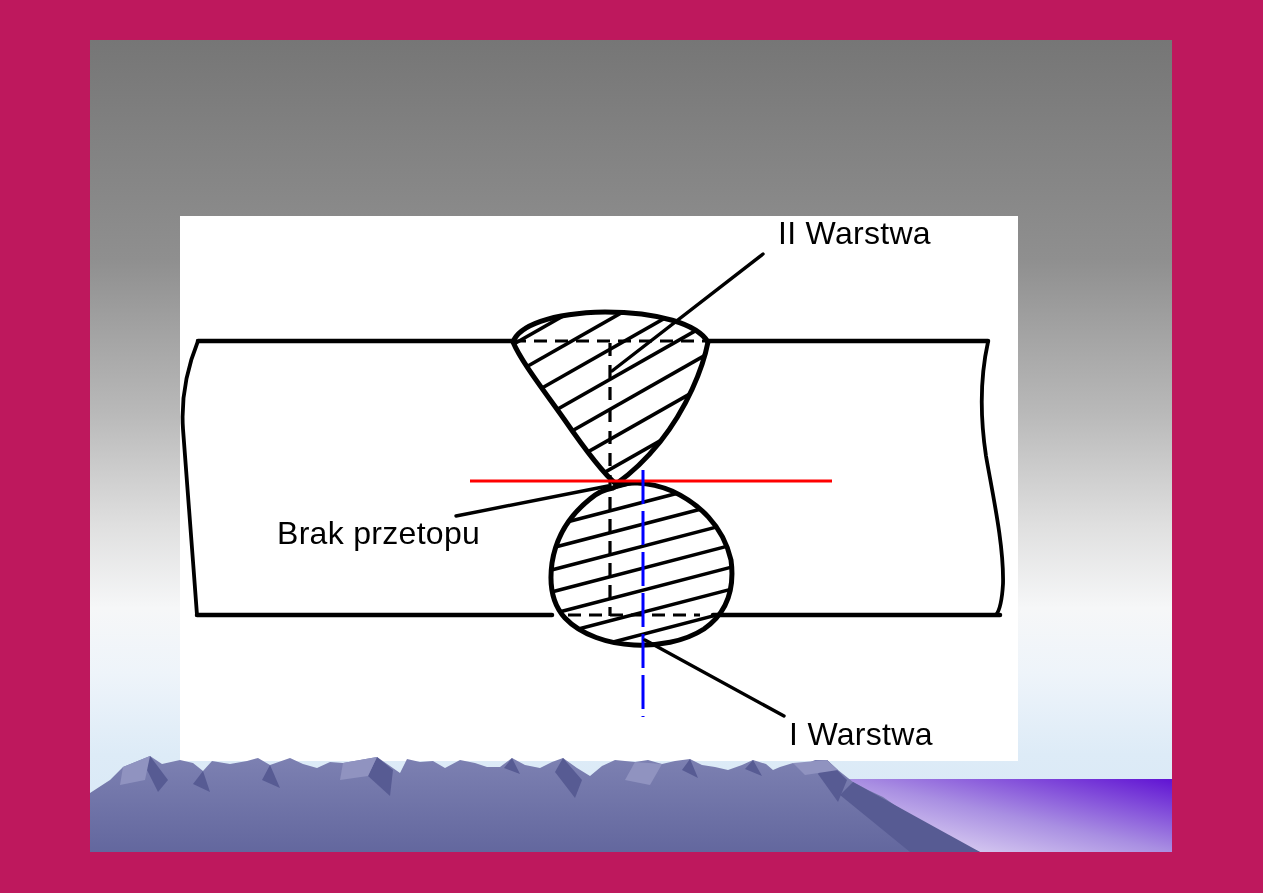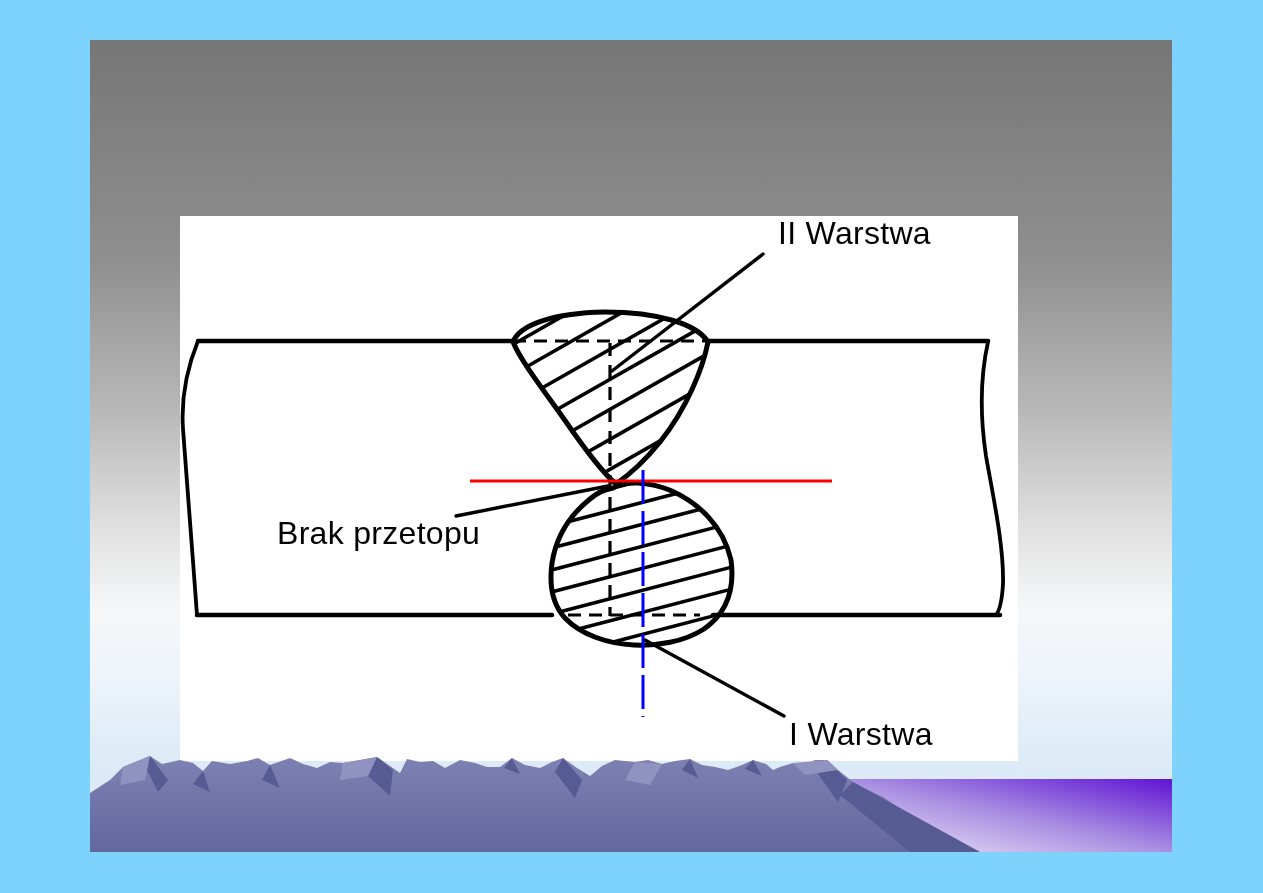--- a/index.html
+++ b/index.html
@@ -2,21 +2,21 @@
 <html><head>
 <meta charset="utf-8">
 <style>
   html,body{margin:0;padding:0;}
   body{
     width:1263px;height:893px;
     background:#ffffff;
     font-family:"Liberation Sans", sans-serif;
     position:relative;overflow:hidden;
   }
-  .stage{position:absolute;left:0;top:0;width:1263px;height:893px;background:#7dd3fc;}
+  .stage{position:absolute;left:0;top:0;width:1263px;height:893px;background:#be185d;}
   .slide{
     position:absolute;left:90px;top:40px;width:1082px;height:812px;
     background:linear-gradient(to bottom,
       #767676 0%,
       #8f8f8f 27%,
       #b9b9b9 46%,
       #e0e0e0 60%,
       #f6f7f8 70%,
       #eef4fa 78%,
       #ddebf7 88%,

